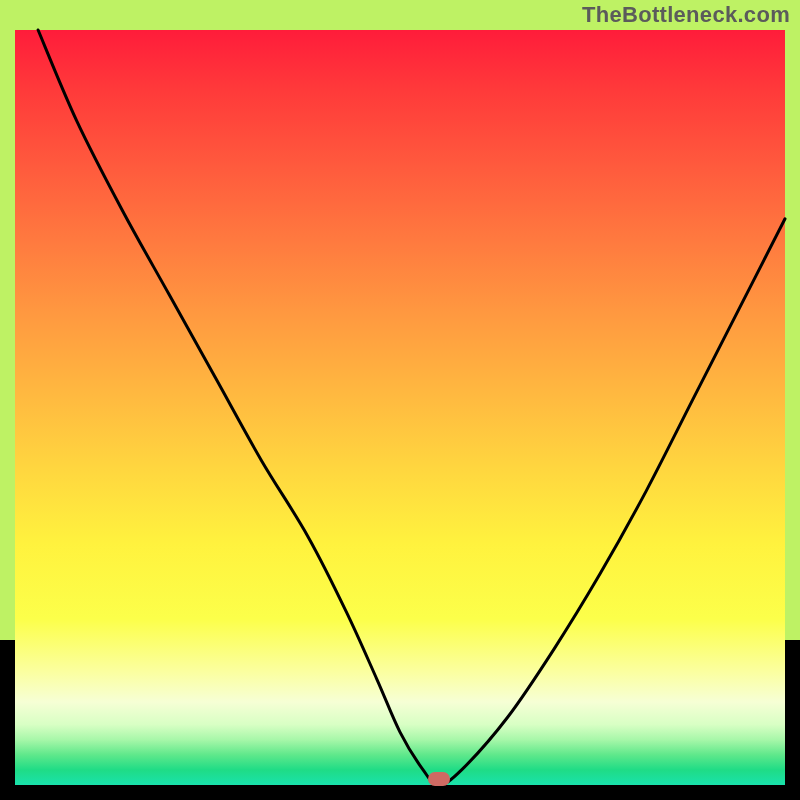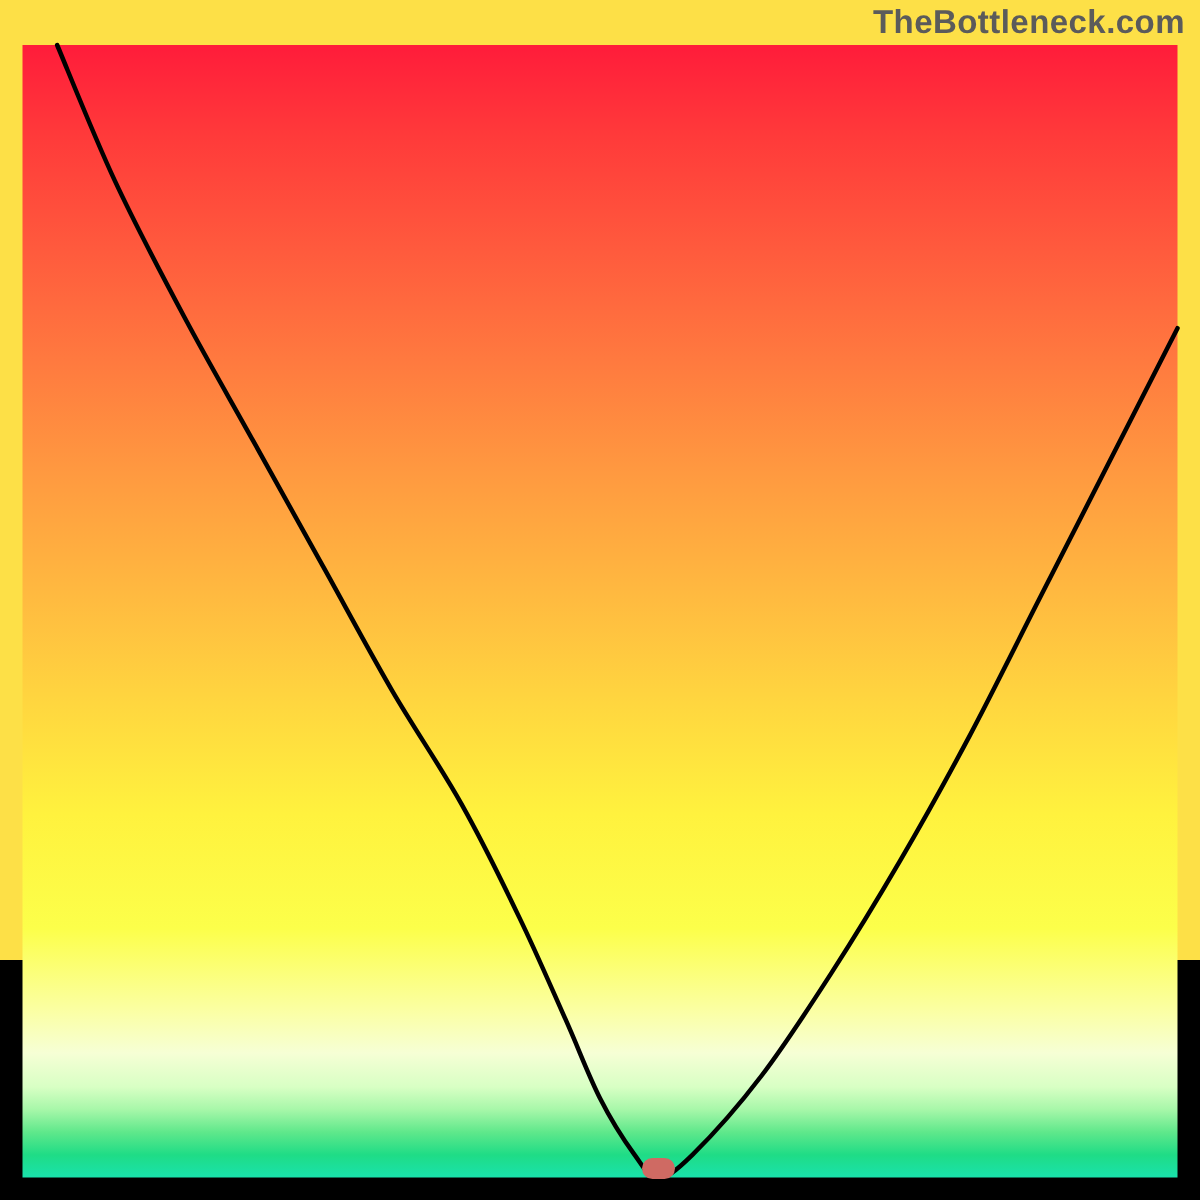--- a/index.html
+++ b/index.html
@@ -8,21 +8,21 @@
     width: 800px;
     height: 800px;
     background: #000;
     overflow: hidden;
     font-family: Arial, Helvetica, sans-serif;
   }
   .frame {
     position: relative;
     width: 800px;
     height: 640px;
-    background: #fde047;
+    background: #bef264;
   }
   .watermark {
     position: absolute;
     top: 2px;
     right: 10px;
     color: #5b5b5b;
     font-size: 22px;
     font-weight: 600;
     letter-spacing: 0.3px;
     z-index: 5;

